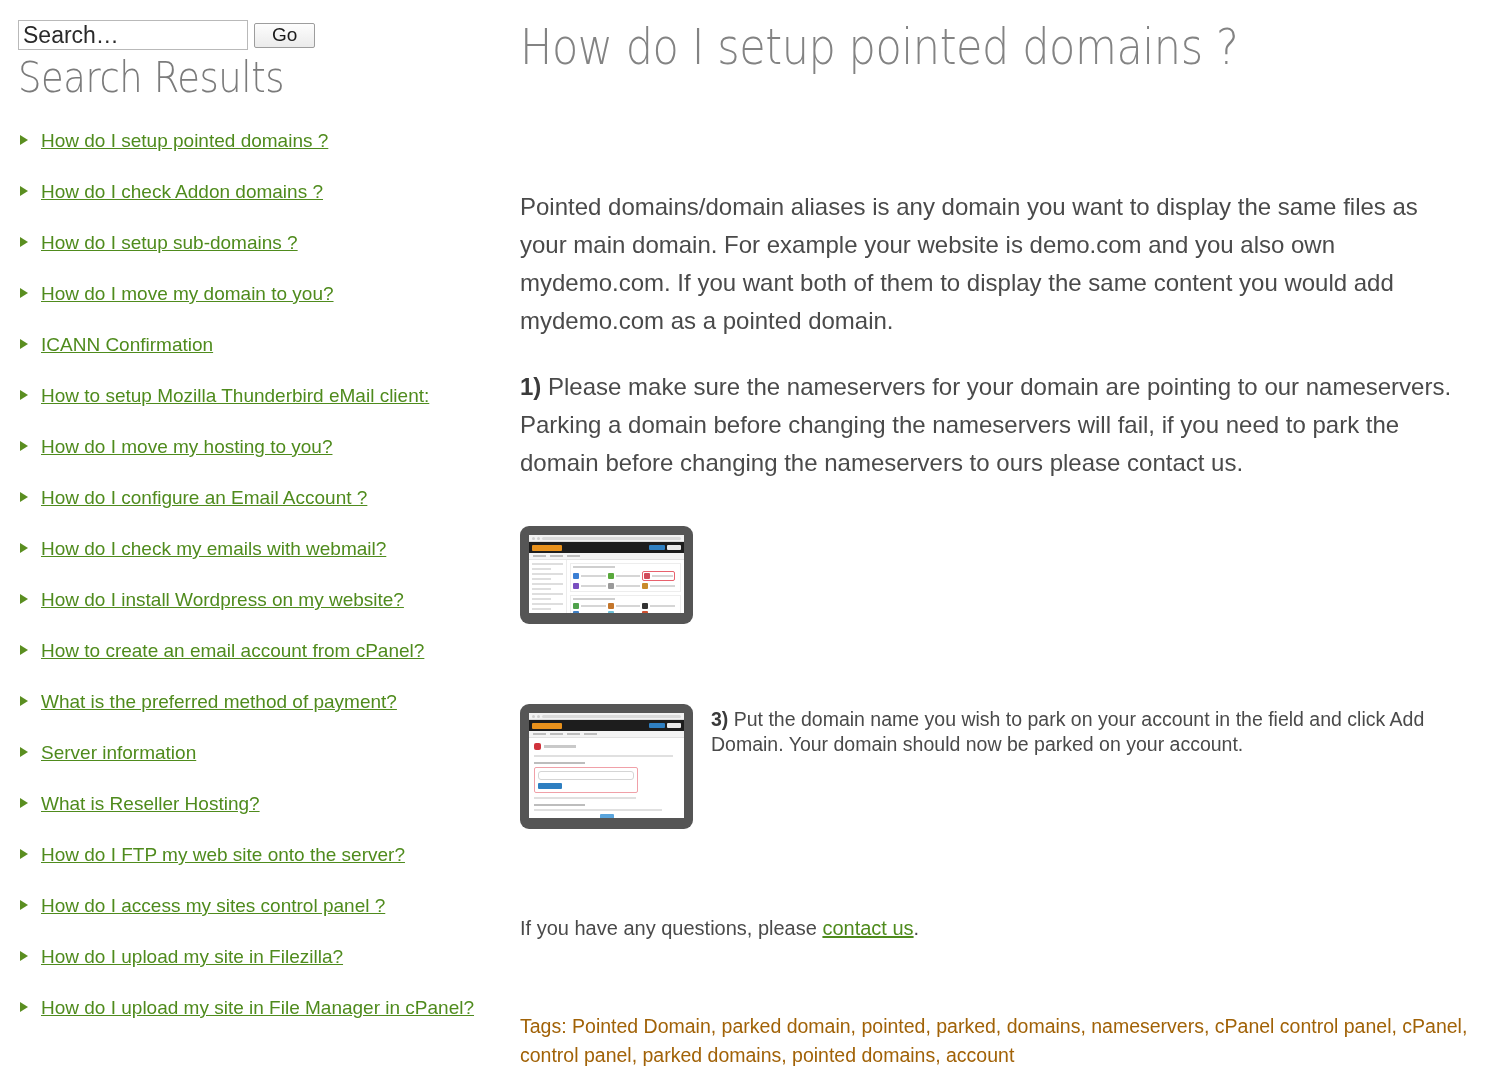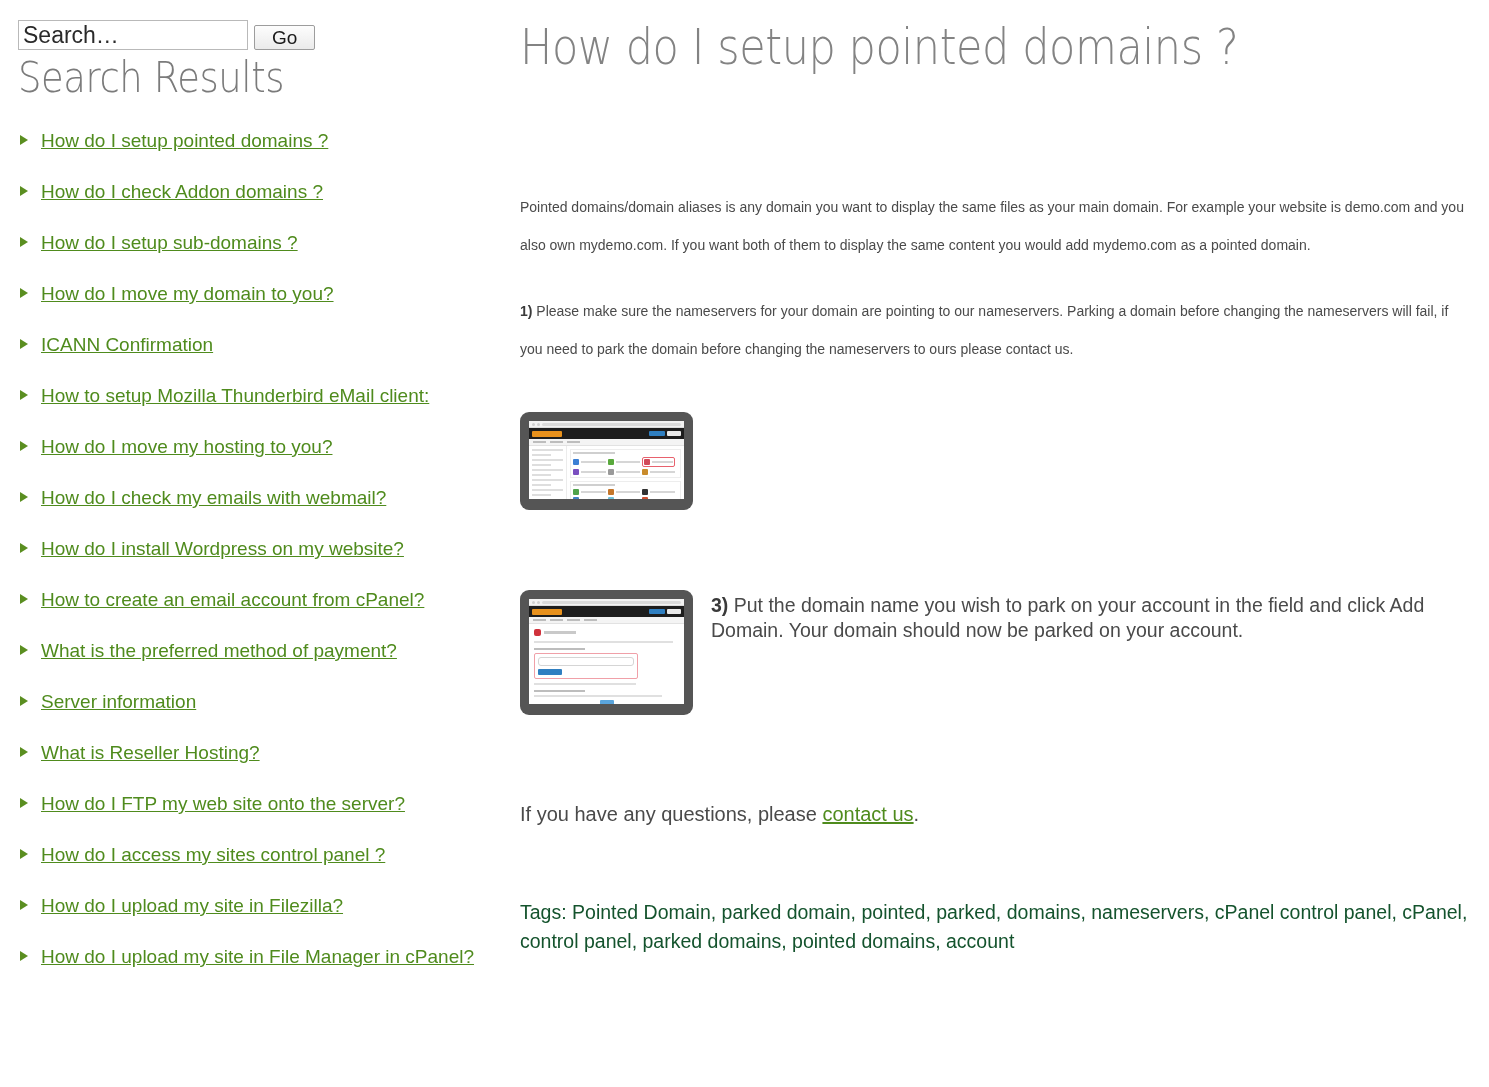--- a/index.html
+++ b/index.html
@@ -25,21 +25,21 @@
   
   .sidebar {
     width: 500px;
     flex: 0 0 500px;
     box-sizing: border-box;
     padding: 20px 0 0 18px;
   }
 
   .search-row {
     display: flex;
-    align-items: flex-end;
+    align-items: center;
     gap: 6px;
     margin-bottom: 6px;
   }
   .search-input {
     width: 230px;
     height: 30px;
     box-sizing: border-box;
     border: 1px solid #b9b9b9;
     background: #fff;
     font-family: "Liberation Sans", sans-serif;
@@ -120,21 +120,21 @@
     color: #838383;
     letter-spacing: -0.5px;
     margin: 0 0 112px 0;
     transform: scaleX(0.86);
     transform-origin: left center;
     white-space: nowrap;
   }
 
   .para {
     font-family: "Liberation Sans", sans-serif;
-    font-size: 14px;
+    font-size: 24px;
     line-height: 38px;
     color: #4a4a4a;
     margin: 0 0 28px 0;
     max-width: 945px;
   }
   .para b { color: #3a3a3a; font-weight: bold; }
 
   .step-block {
     display: flex;
     align-items: flex-start;
@@ -270,21 +270,21 @@
   }
   .closing a {
     color: #4f8b1d;
     text-decoration: underline;
     cursor: pointer;
   }
   .tags {
     font-family: "Liberation Sans", sans-serif;
     font-size: 19.5px;
     line-height: 29px;
-    color: #14532d;
+    color: #a16207;
     max-width: 960px;
     margin: 0;
   }
 </style>
 </head>
 <body>
 
 <div class="page">
 
   <aside class="sidebar">
@@ -317,20 +317,24 @@
         <span class="bullet-icon"></span>
         <a class="result-link">ICANN Confirmation</a>
       </li>
       <li class="result-item">
         <span class="bullet-icon"></span>
         <a class="result-link">How to setup Mozilla Thunderbird eMail client:</a>
       </li>
       <li class="result-item">
         <span class="bullet-icon"></span>
         <a class="result-link">How do I move my hosting to you?</a>
+      </li>
+      <li class="result-item">
+        <span class="bullet-icon"></span>
+        <a class="result-link">How do I configure an Email Account ?</a>
       </li>
       <li class="result-item">
         <span class="bullet-icon"></span>
         <a class="result-link">How do I check my emails with webmail?</a>
       </li>
       <li class="result-item">
         <span class="bullet-icon"></span>
         <a class="result-link">How do I install Wordpress on my website?</a>
       </li>
       <li class="result-item">

